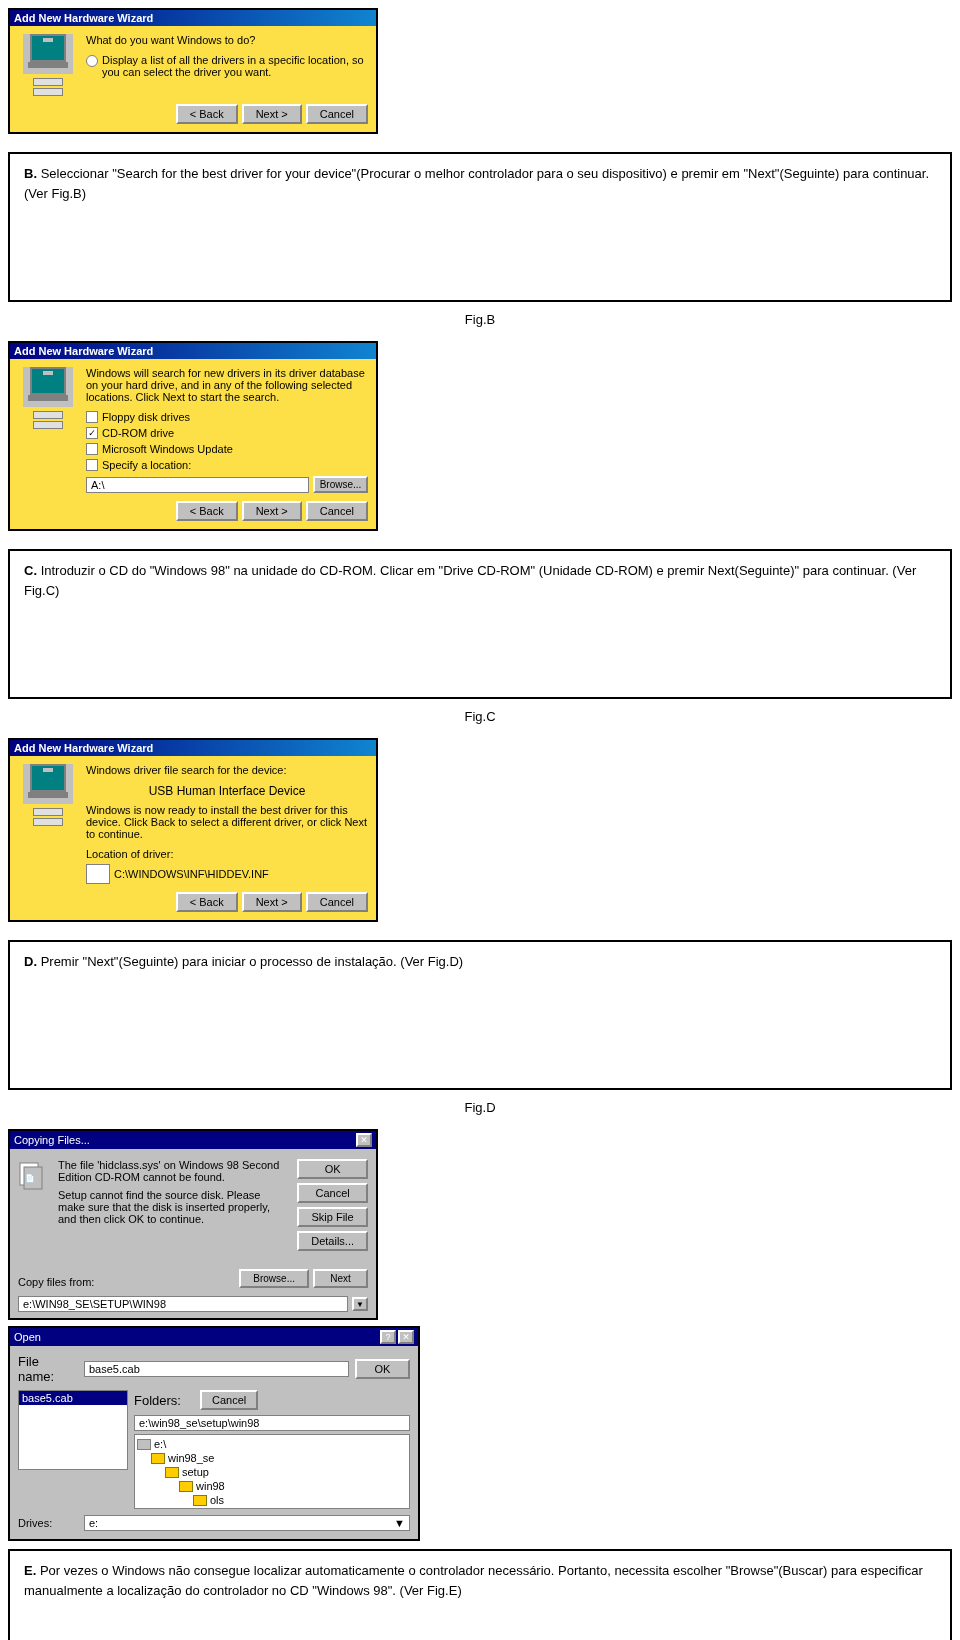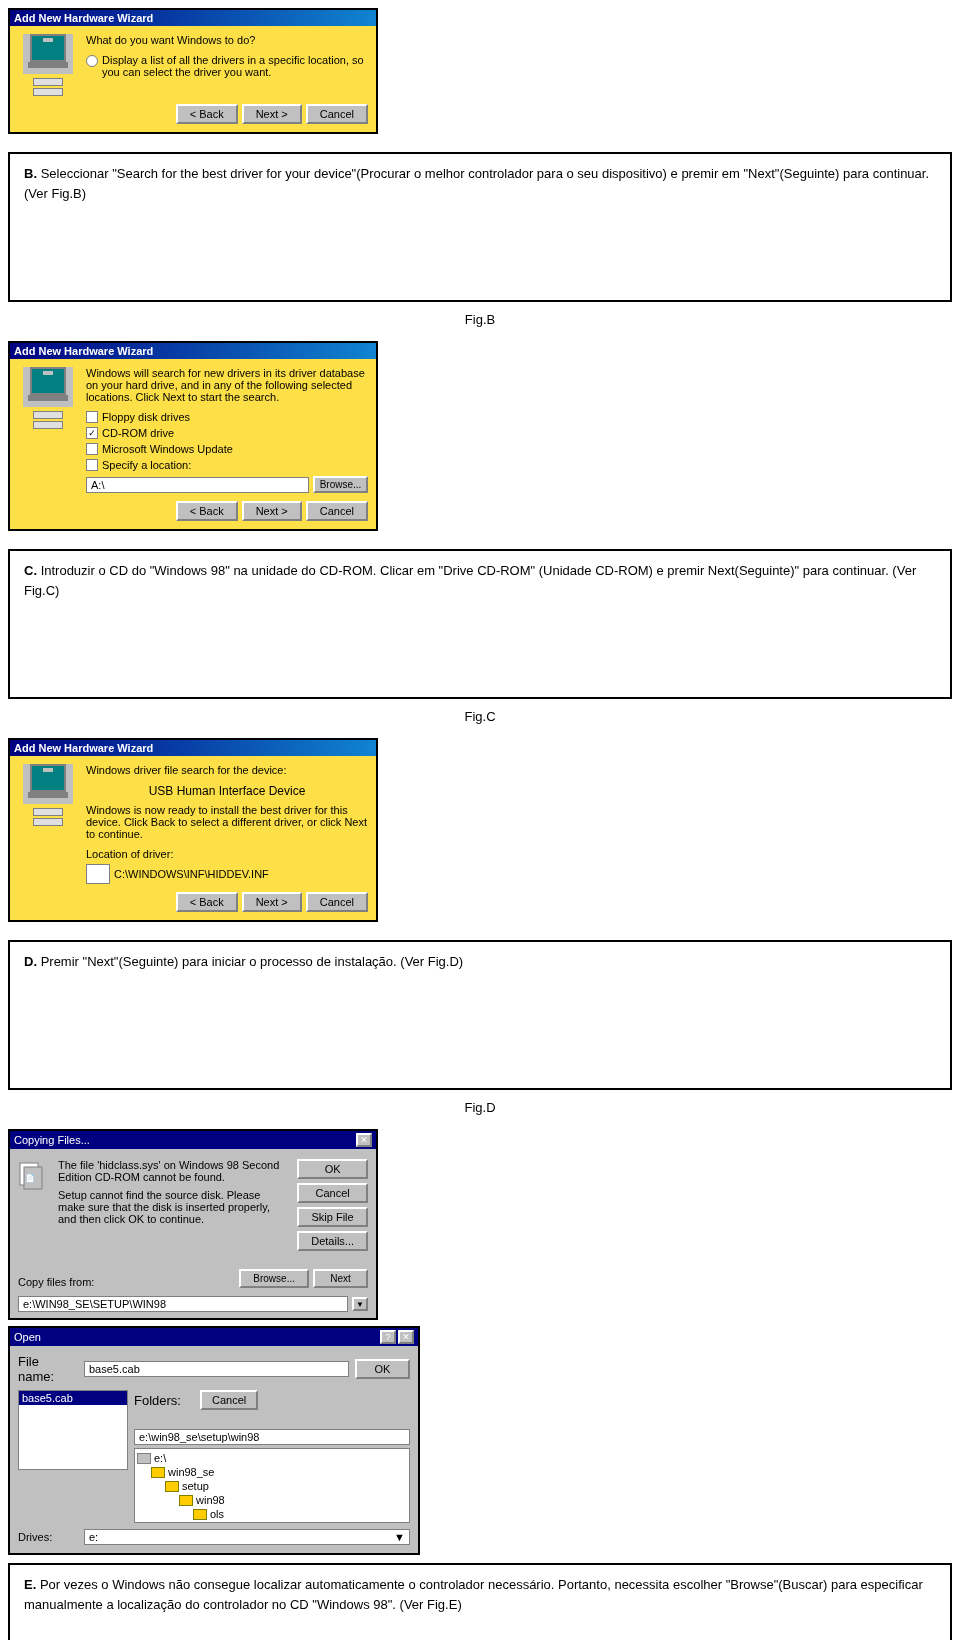--- a/index.html
+++ b/index.html
@@ -701,21 +701,21 @@
         <div class="open-row">
           <span class="open-label">File name:</span>
           <input type="text" class="open-input" value="base5.cab" style="">
           <button class="open-btn">OK</button>
         </div>
         <div class="open-panels">
           <div class="open-file-list">
             <div class="open-file-item selected">base5.cab</div>
           </div>
           <div class="open-folder-panel">
-            <div class="open-row" style="margin-bottom:19px;">
+            <div class="open-row" style="margin-bottom:5px;">
               <span class="open-label">Folders:</span>
               <button class="open-btn">Cancel</button>
             </div>
             <div class="folder-path">e:\win98_se\setup\win98</div>
             <div class="folder-tree">
               <div class="folder-item">
                 <div class="folder-icon drive"></div>
                 <span>e:\</span>
               </div>
               <div class="folder-item" style="padding-left:14px;">

